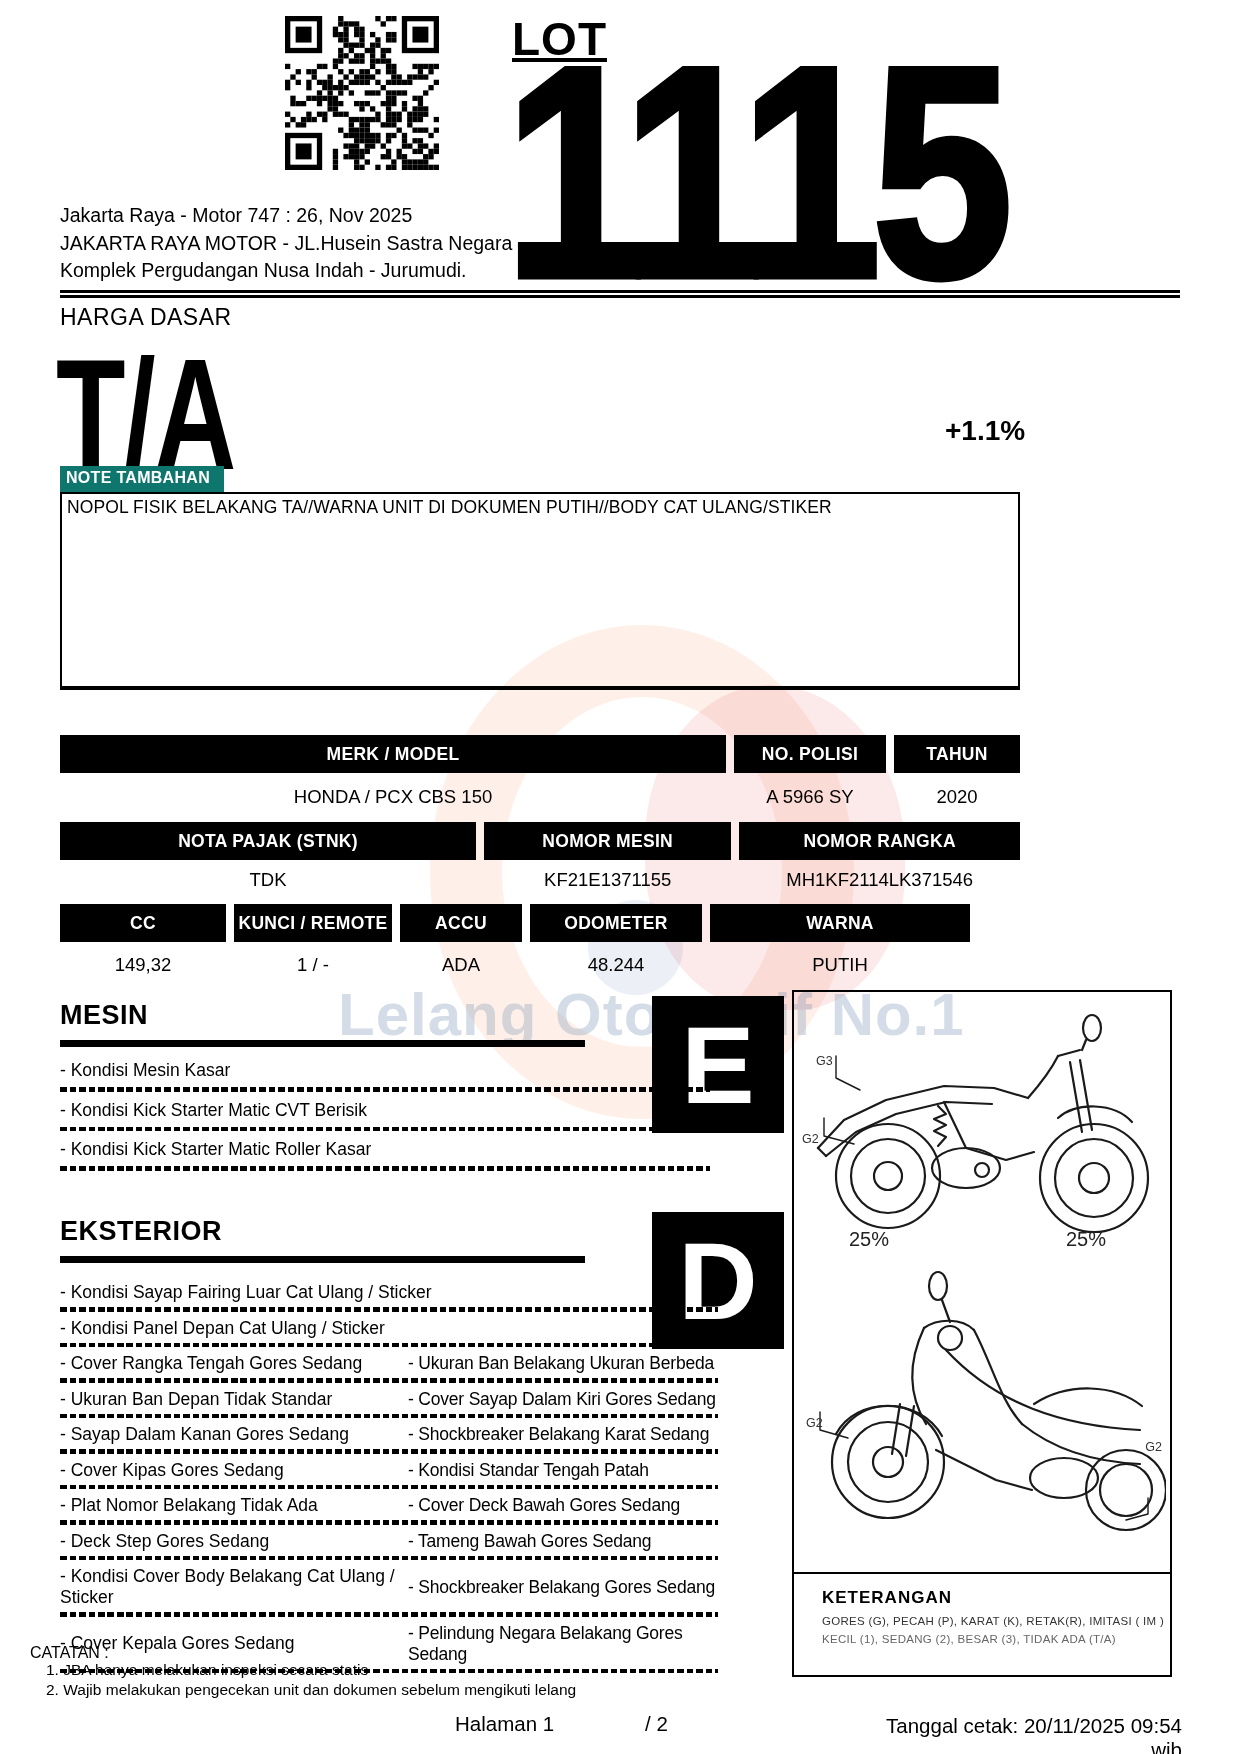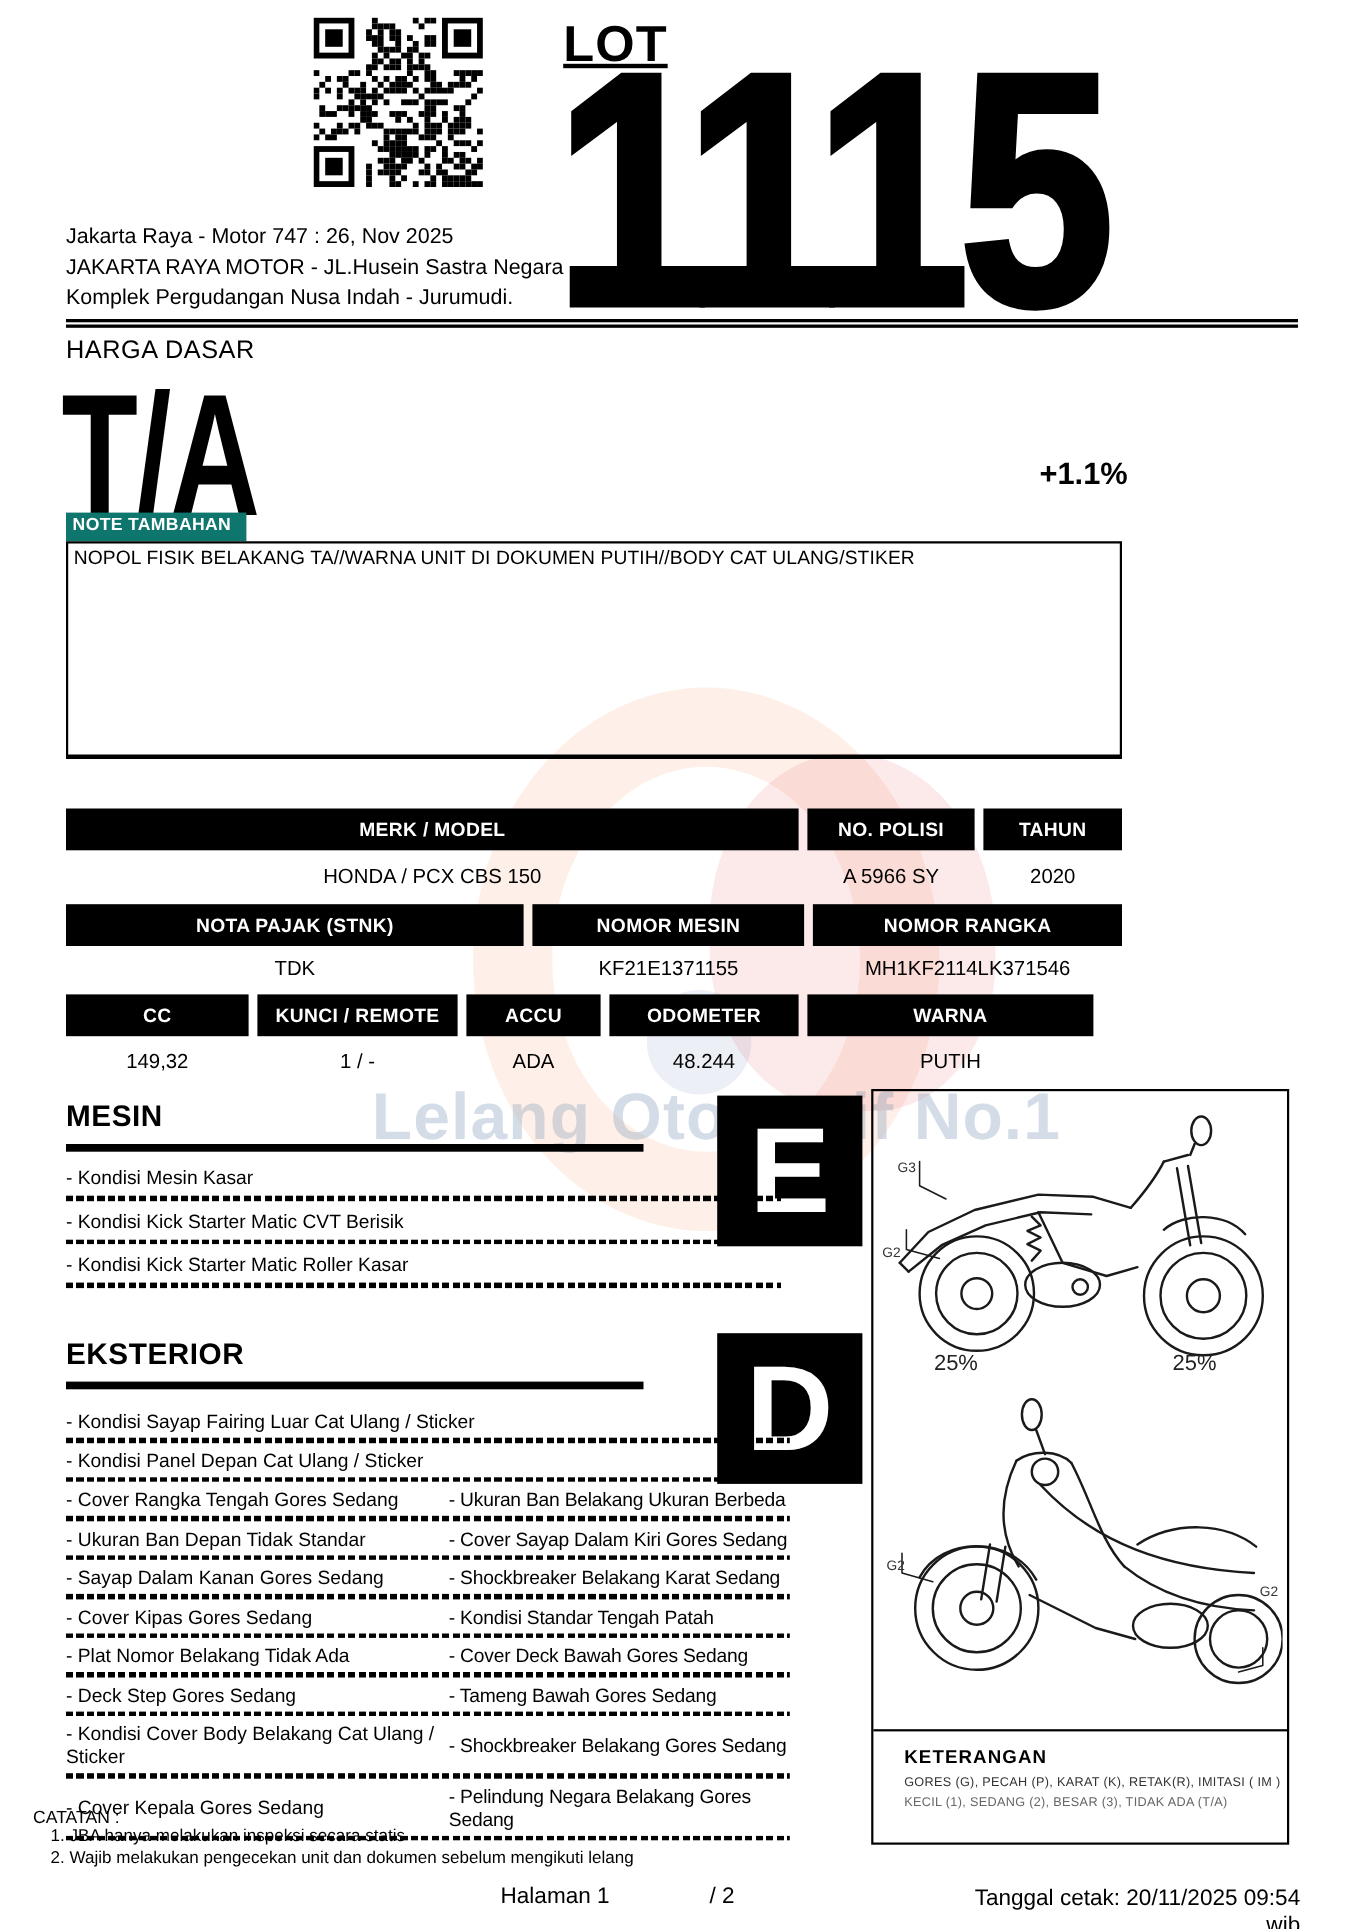--- a/index.html
+++ b/index.html
@@ -29,21 +29,21 @@
 
   .note-label{left:60px;top:466px;background:#0f766e;color:#fff;font-size:16px;font-weight:bold;padding:3px 14px 5px 6px;letter-spacing:.3px;}
   .note-box{left:60px;top:492px;width:956px;height:192px;border:2px solid #000;border-bottom-width:4px;}
   .note-text{padding:3px 5px;font-size:17.5px;letter-spacing:.1px;}
 
   .trow{position:absolute;left:60px;width:960px;display:flex;gap:8px;}
   .th{background:#000;color:#fff;font-weight:bold;font-size:17.5px;height:38px;display:flex;align-items:center;justify-content:center;letter-spacing:.3px;}
   .td{font-size:18.5px;text-align:center;}
   .cw-a1{width:666px}.cw-a2{width:152px}.cw-a3{width:126px}
   .cw-b1{width:424px}.cw-b2{width:252px}.cw-b3{width:286px}
-  .cw-c1{width:166px}.cw-c2{width:182px}.cw-c3{width:122px}.cw-c4{width:172px}.cw-c5{width:260px}
+  .cw-c1{width:166px}.cw-c2{width:158px}.cw-c3{width:122px}.cw-c4{width:172px}.cw-c5{width:260px}
 
   .sec-title{font-size:27px;font-weight:bold;letter-spacing:.5px;}
   .sec-bar{width:525px;height:7px;background:#000;}
   .grade-box{width:132px;height:137px;background:#000;color:#fff;display:flex;align-items:center;justify-content:center;
              font-size:110px;font-weight:bold;}
 
   .list{font-size:17.5px;}
   .list .item{padding:6px 0 5px;line-height:21px;}
   .dotsep{height:4.5px;background:repeating-linear-gradient(90deg,#000 0 6.5px,transparent 6.5px 9.5px);margin:1px 0 2px;}
   .erow{display:flex;align-items:center;padding:4px 0 3px;}

